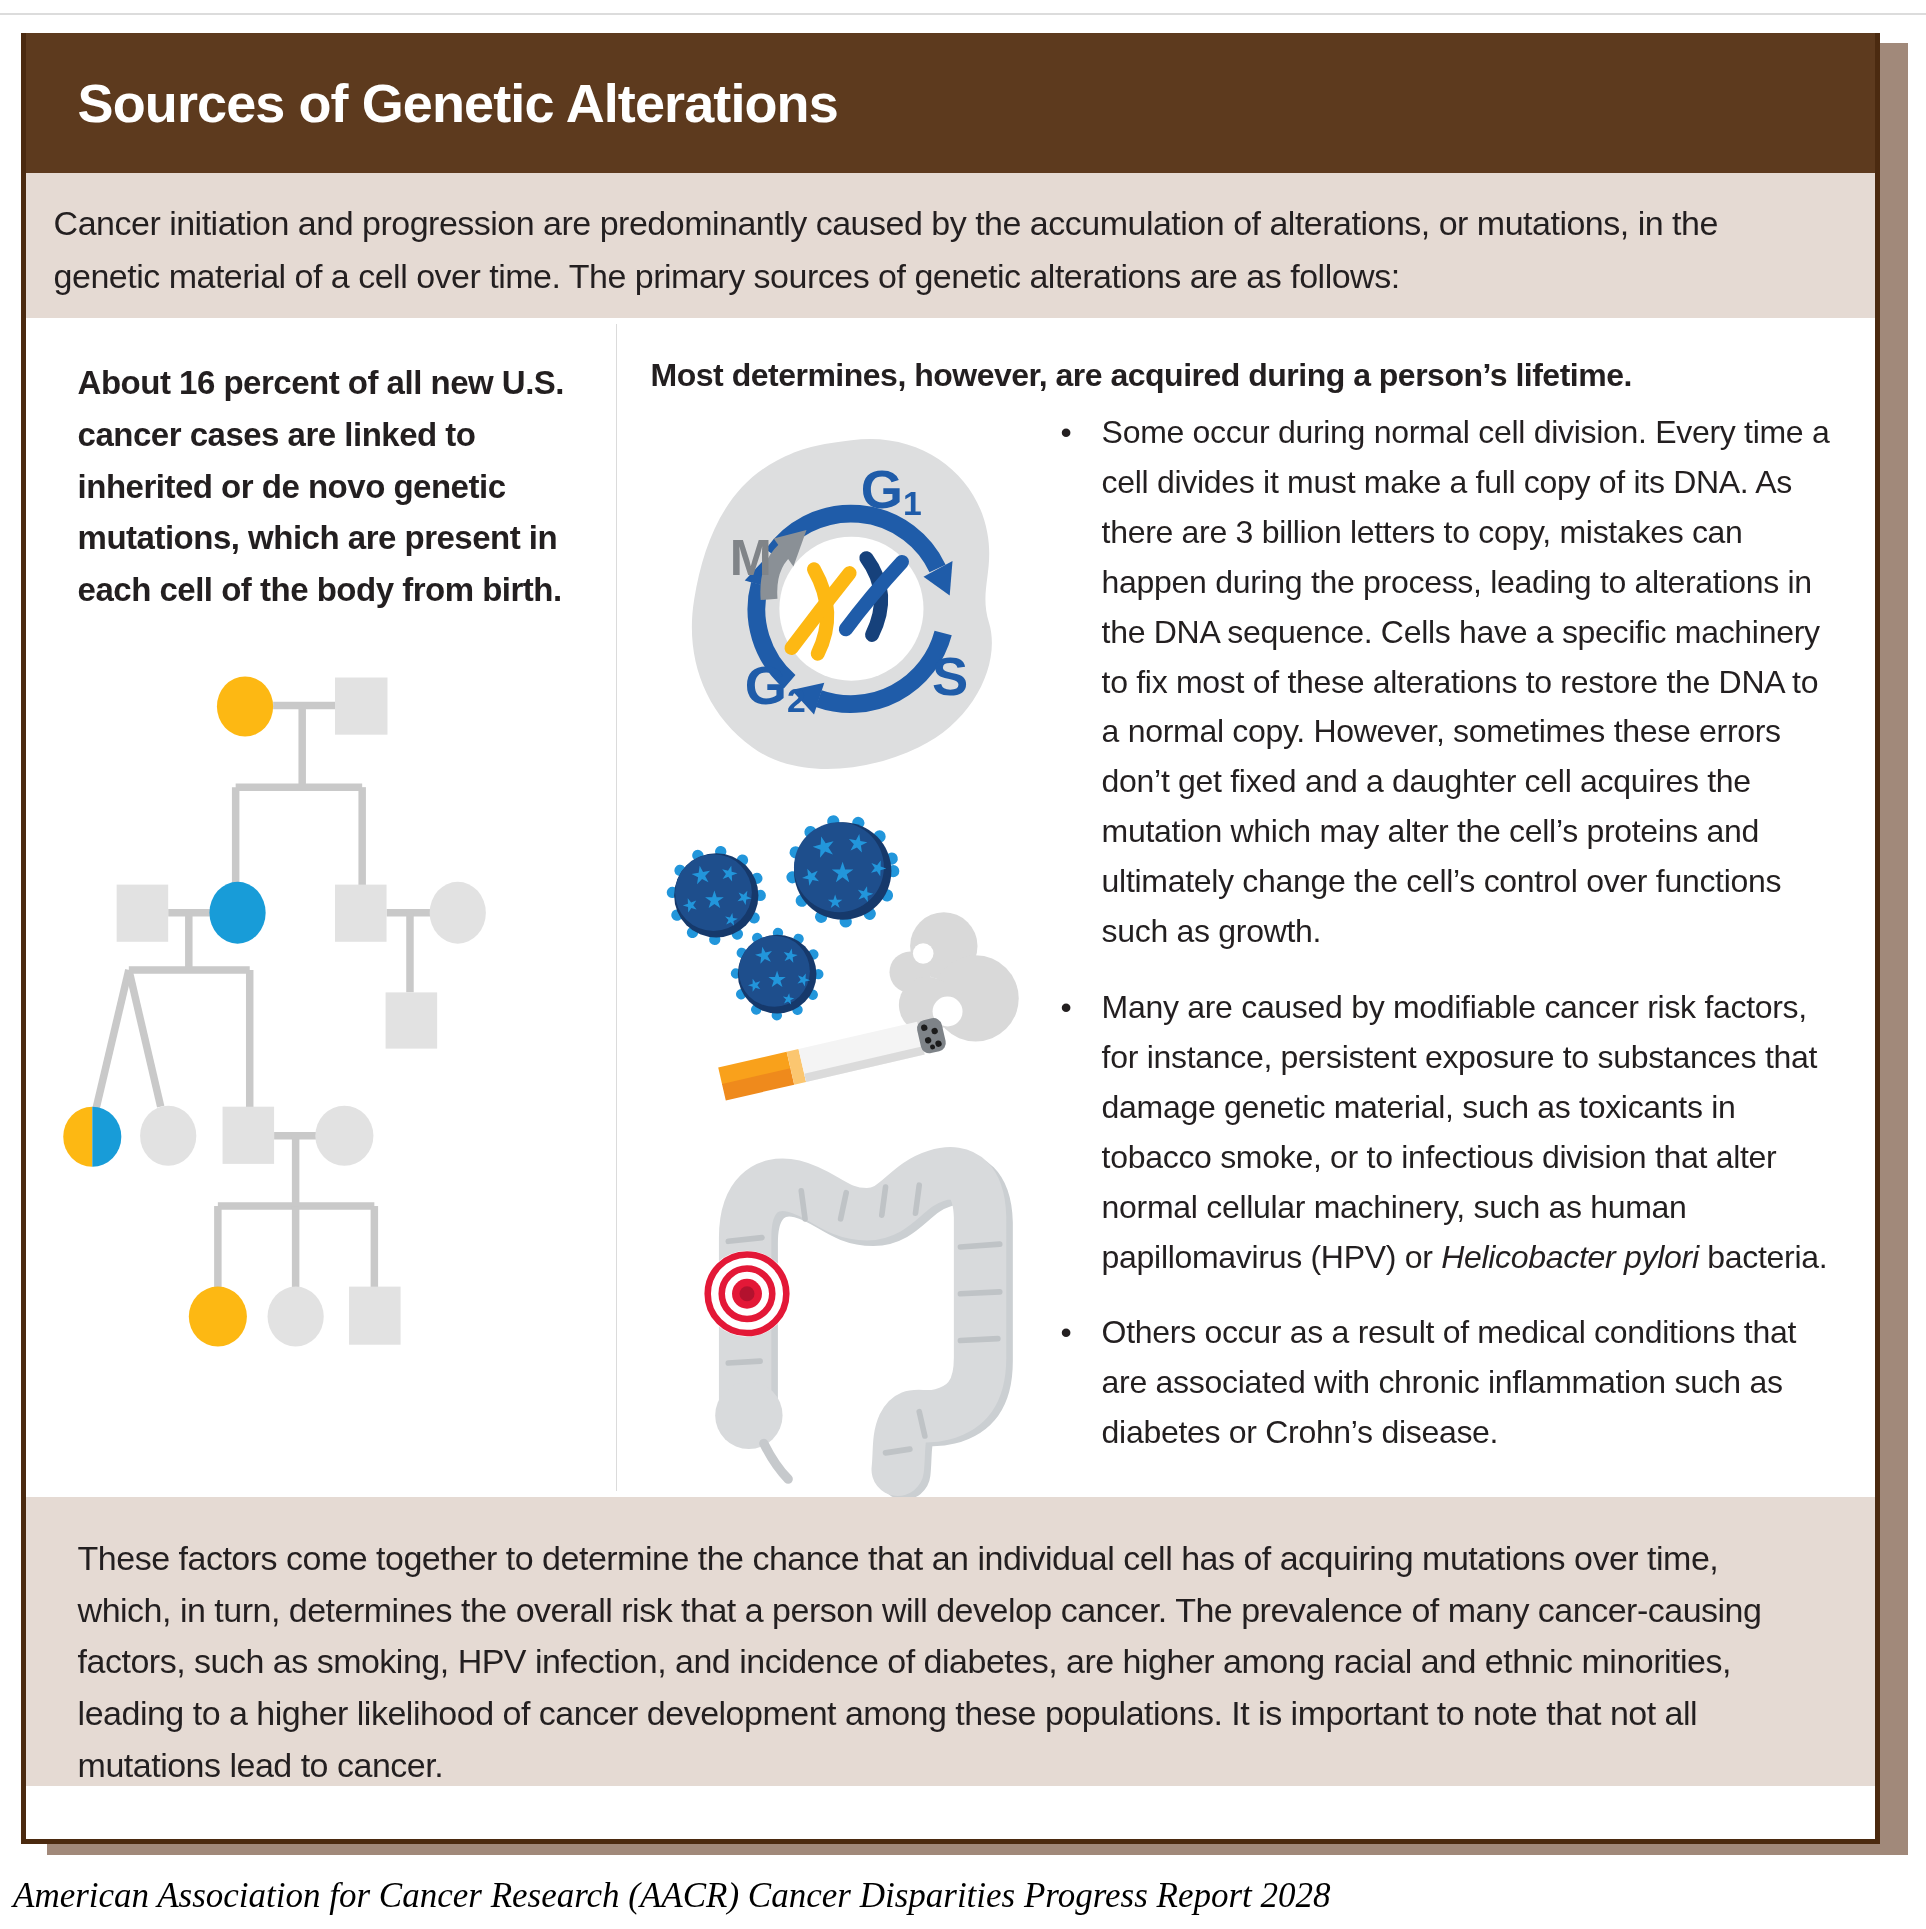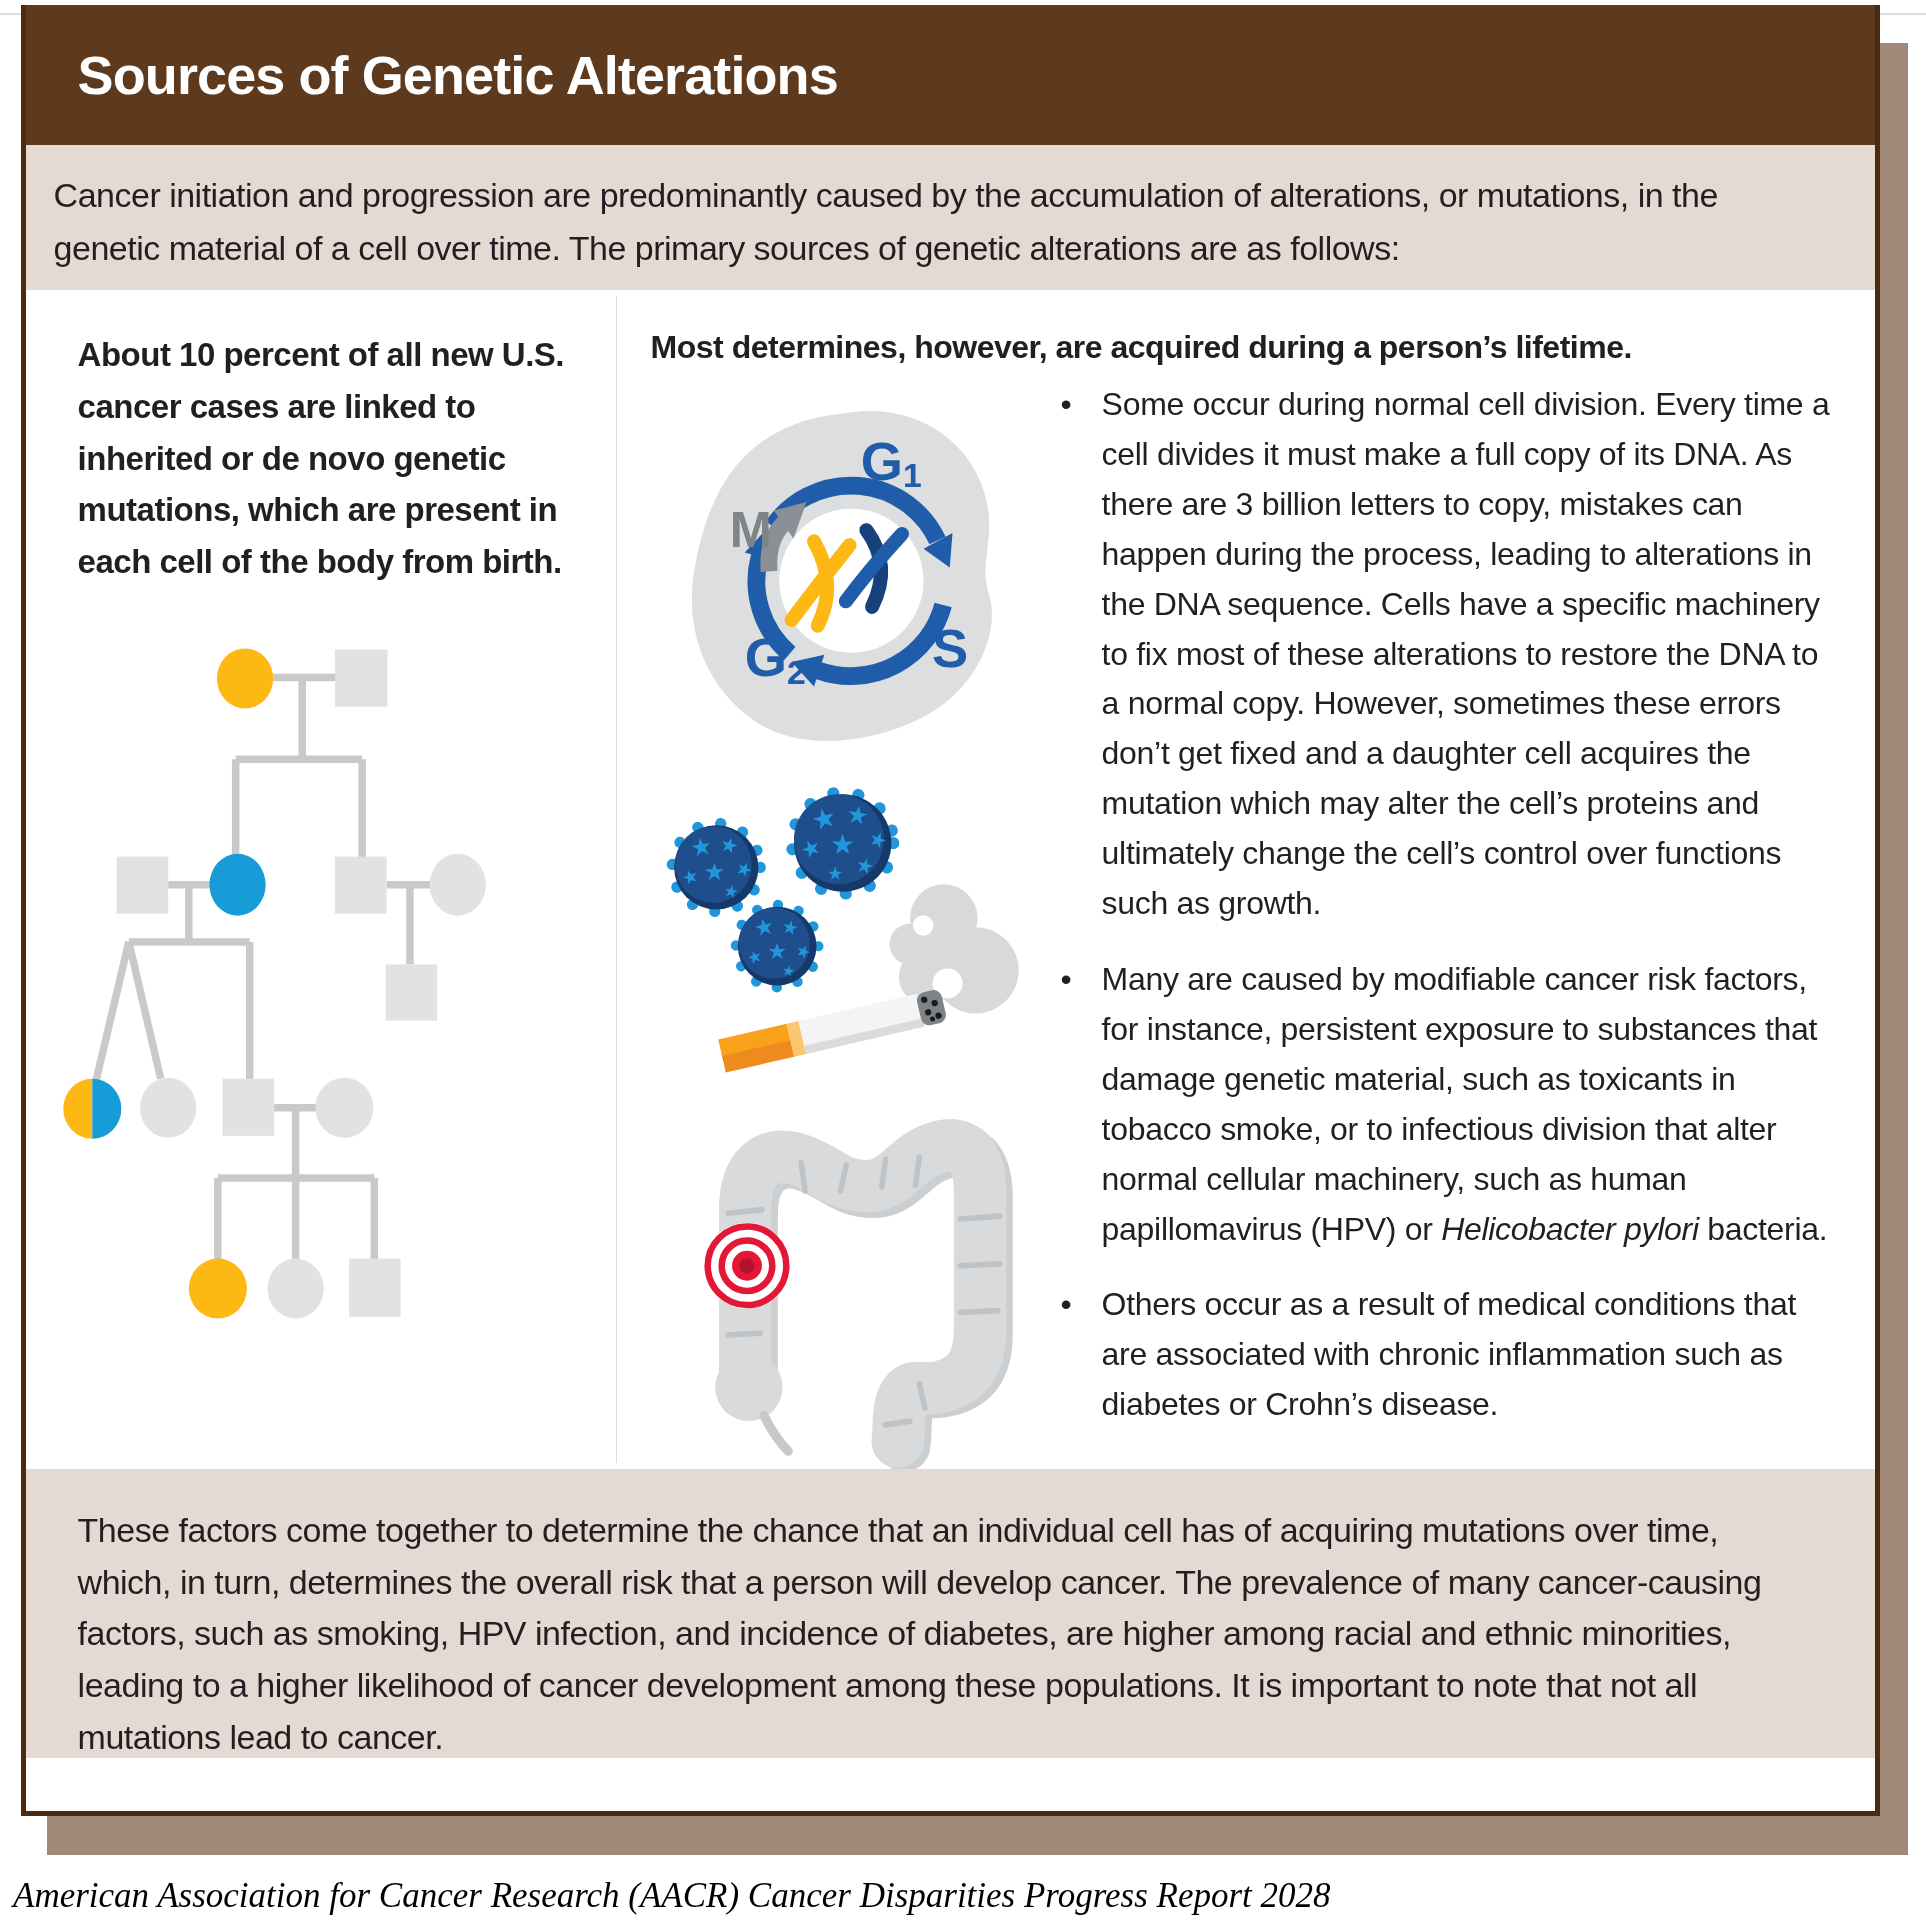--- a/index.html
+++ b/index.html
@@ -1,19 +1,19 @@
 <!DOCTYPE html>
 <html style="font-size:15px"><head>
 <meta charset="utf-8">
 <style>
   html,body{margin:0;padding:0;background:#ffffff;}
   body{width:1926px;height:1929px;position:relative;font-family:"Liberation Sans",sans-serif;color:#231F20;}
   .topline{position:absolute;left:0;top:13px;width:1926px;height:1.9px;background:#dcdcdc;}
   .shadow{position:absolute;left:47px;top:43px;width:1861px;height:1812px;background:#A1897A;}
-  .card{position:absolute;left:20.6px;top:5px;width:1849px;height:1806px;background:#ffffff;
+  .card{position:absolute;left:20.6px;top:33px;width:1849px;height:1806px;background:#ffffff;
         border-left:5.6px solid #4B2A10;border-right:5.6px solid #4B2A10;border-bottom:5.6px solid #4B2A10;}
   .hdr{height:140px;background:#5D3A1E;display:flex;align-items:center;}
   .hdr h1{margin:0 0 0 52px;color:#ffffff;font-size:54px;font-weight:bold;letter-spacing:-0.9px;}
   .introband{height:145px;background:#E5DAD3;box-sizing:border-box;padding:24px 56px 0 28px;}
   .introband p{margin:0;font-size:34px;line-height:1.55;letter-spacing:-0.5px;}
   .content{position:relative;height:1179px;background:#ffffff;}
   .vdivider{position:absolute;left:590px;top:5.6px;width:1.9px;height:1167px;background:#DBDBDB;}
   .left-head{position:absolute;left:52px;top:39px;width:539px;font-size:33px;font-weight:bold;
              line-height:1.57;letter-spacing:-0.5px;}
   .right-head{position:absolute;left:625px;top:39px;width:1181px;font-size:32px;font-weight:bold;
@@ -45,21 +45,21 @@
     <h1>Sources of Genetic Alterations</h1>
   </div>
 
   <div class="introband">
     <p>Cancer initiation and progression are predominantly caused by the accumulation of alterations, or mutations, in the genetic material of a cell over time. The primary sources of genetic alterations are as follows:</p>
   </div>
 
   <div class="content">
     <div class="vdivider"></div>
 
-    <div class="left-head">About 10 percent of all new U.S. cancer cases are linked to inherited or de novo genetic mutations, which are present in each cell of the body from birth.</div>
+    <div class="left-head">About 16 percent of all new U.S. cancer cases are linked to inherited or de novo genetic mutations, which are present in each cell of the body from birth.</div>
 
     <svg class="pedigree-svg" width="581" height="731" viewBox="0 0 620 780">
       <g stroke="#C9C9C9" stroke-width="8" fill="none">
         <path d="M252 86 H318"></path>
           <path d="M283 86 V173"></path>
         <path d="M212 173 H347"></path>
           <path d="M212 173 V280"></path>
           <path d="M347 173 V280"></path>
         <path d="M140 307 H186"></path>
           <path d="M373 307 H421"></path>

